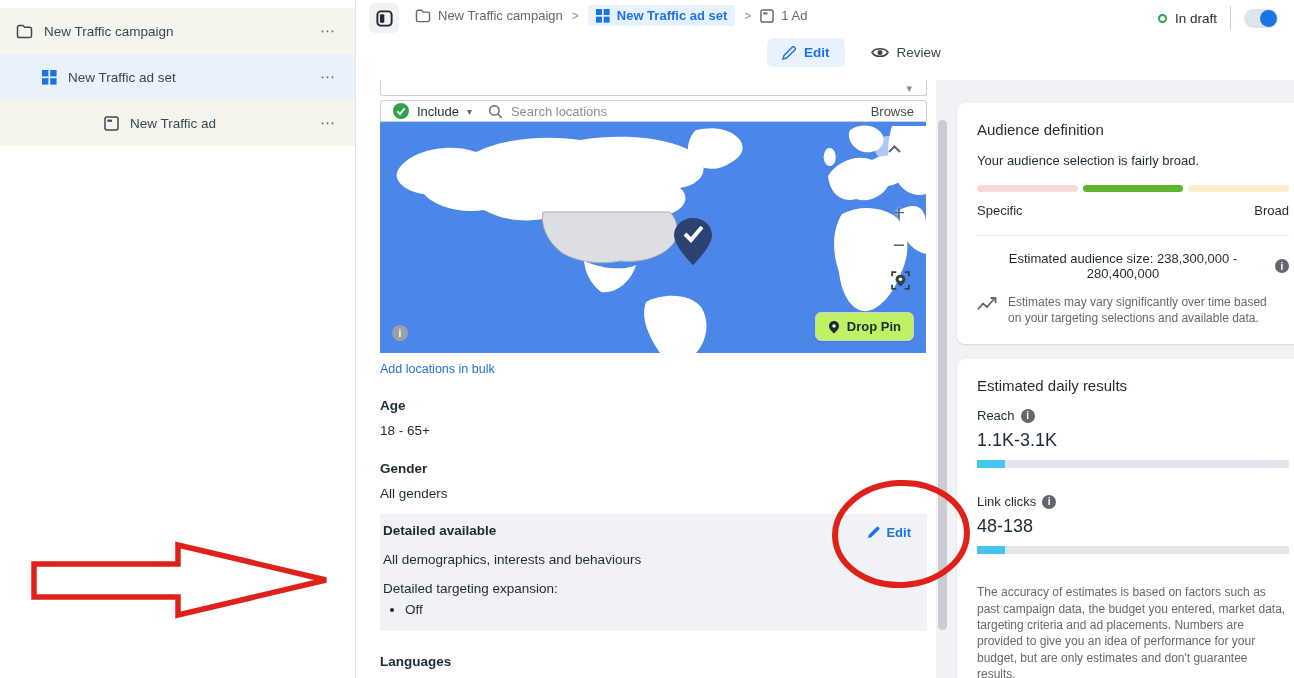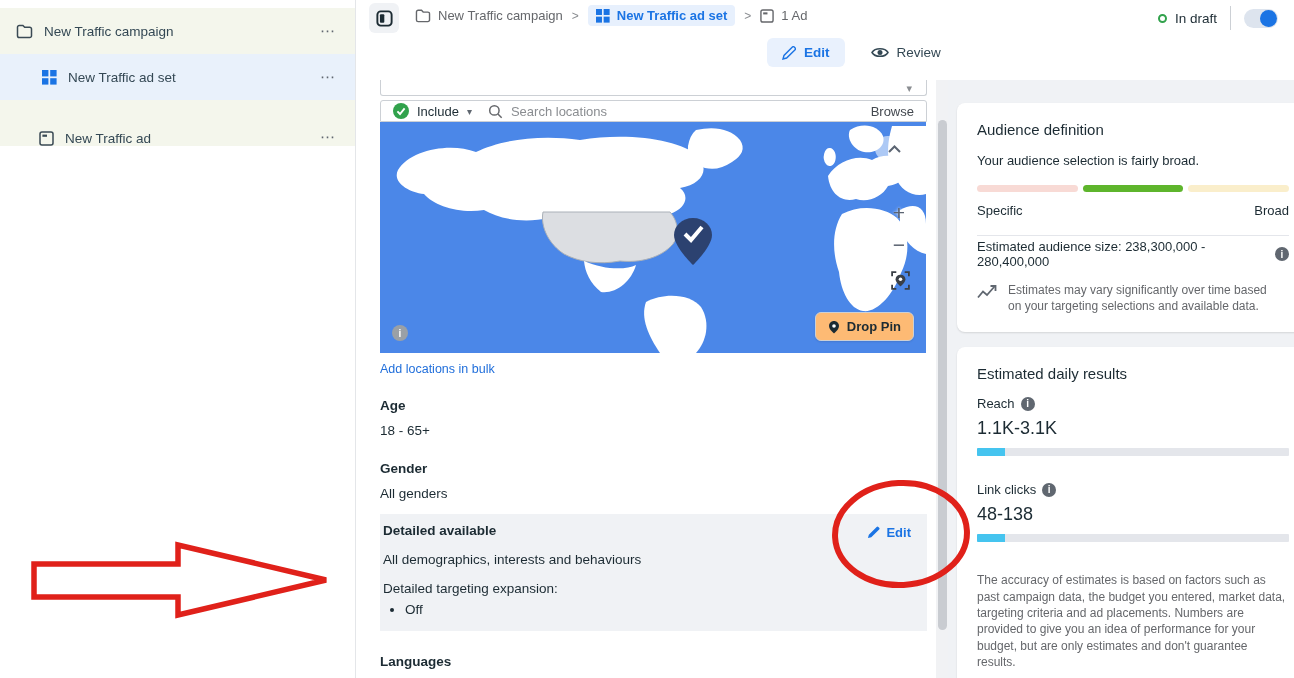--- a/index.html
+++ b/index.html
@@ -8,21 +8,21 @@
   #app { position:relative; width:1294px; height:678px; overflow:hidden; background:#fff; }
 
   
   .sidebar { position:absolute; left:0; top:0; width:356px; height:678px; background:#fff;
     border-right:1px solid #e4e6e9; padding-top:8px; }
   .side-row { position:relative; height:46px; display:flex; align-items:center; font-size:13.5px; color:#344854; }
   .side-row.bg-cream { background:#f4f6ec; }
   .side-row.bg-selected { background:#e9f1fb; }
   .side-row .icon { display:inline-flex; margin-right:11px; }
   .side-row .dots { position:absolute; right:18px; color:#606770; font-size:15px; letter-spacing:2px; cursor:pointer; }
-  .indent-0 { padding-left:16px; } .indent-1 { padding-left:42px; } .indent-2 { padding-left:39px;align-items:flex-end; }
+  .indent-0 { padding-left:16px; } .indent-1 { padding-left:42px; } .indent-2 { padding-left:104px; }
 
   
   .header { position:absolute; left:357px; top:0; width:937px; height:80px; background:#fff; }
   .panel-toggle { position:absolute; left:12px; top:3px; width:30px; height:30px; background:#f0f2f5;
     border-radius:6px; display:flex; align-items:center; justify-content:center; cursor:pointer; }
   .breadcrumb { position:absolute; left:58px; top:5px; display:flex; align-items:center; gap:9px;
     font-size:13px; color:#65676b; white-space:nowrap; }
   .crumb { display:flex; align-items:center; gap:7px; }
   .crumb-sep { color:#8a8d91; font-size:12px; }
   .crumb.selected { background:#e7f0fd; border-radius:4px; padding:3px 8px; color:#1b74e4; font-weight:bold; }
@@ -52,21 +52,21 @@
   .browse { font-size:13px; color:#444950; cursor:pointer; }
 
   .map-wrap { position:relative; width:100%; height:231px; overflow:hidden; }
   .map-chevron { position:absolute; right:14px; top:14px; width:38px; height:25px; background:rgba(255,255,255,.55);
     border-radius:13px; display:flex; align-items:center; justify-content:center; cursor:pointer; }
   .map-zoom { position:absolute; right:22px; color:#5b6472; font-size:21px; line-height:1; cursor:pointer;
     text-shadow:0 0 3px #fff; }
   .zoom-in { top:80px; } .zoom-out { top:112px; }
   .pin-mode { position:absolute; right:16px; top:148px; cursor:pointer; }
   .drop-pin-btn { position:absolute; right:13px; bottom:12px; display:flex; align-items:center; gap:7px;
-    background:#fdba74; border:1px solid #ccd0d5; border-radius:6px; padding:6px 12px; font-size:13px;
+    background:#bef264; border:1px solid #ccd0d5; border-radius:6px; padding:6px 12px; font-size:13px;
     font-weight:bold; color:#1c2b33; cursor:pointer; box-shadow:0 1px 2px rgba(0,0,0,.1); }
   .map-info { position:absolute; left:12px; bottom:12px; width:16px; height:16px; border-radius:50%;
     background:#9aa0a6; color:#fff; font-size:10px; font-weight:bold; display:flex; align-items:center;
     justify-content:center; cursor:pointer; }
 
   .bulk-link { display:inline-block; margin-top:9px; font-size:12.5px; color:#216fdb; cursor:pointer; }
   .sec-h { font-size:13.5px; font-weight:bold; color:#1c2b33; }
   .sec-v { font-size:13.5px; color:#1c2b33; margin-top:10px; }
   .mt-age { margin-top:21px; } .mt-sec { margin-top:23px; }
 
@@ -86,21 +86,21 @@
   .card { width:352px; background:#fff; border-radius:8px; box-shadow:0 1px 2px rgba(0,0,0,.12);
     padding:18px 20px; }
   .card + .card { margin-top:15px; }
   .card-h { font-size:15px; font-weight:normal; color:#1c2b33; }
   .aud-desc { font-size:13px; color:#1c2b33; margin-top:15px; }
   .gauge { display:flex; gap:5px; height:7px; margin-top:17px; }
   .gauge span { flex:1; border-radius:99px; }
   .g-pink { background:#f8dad5; } .g-green { background:#5eb52c; } .g-yellow { background:#faeecb; }
   .scale-row { display:flex; justify-content:space-between; font-size:13px; color:#1c2b33; margin-top:11px; }
   .card-divider { height:1px; background:#e4e6eb; margin-top:17px; }
-  .aud-size { display:flex; align-items:center; gap:6px; margin-top:3px; font-size:13px; color:#1c2b33; }
+  .aud-size { display:flex; align-items:center; gap:6px; margin-top:15px; font-size:13px; color:#1c2b33;text-align:center; }
   .info-i { width:14px; height:14px; min-width:14px; border-radius:50%; background:#606770; color:#fff;
     font-size:10px; font-weight:bold; display:inline-flex; align-items:center; justify-content:center; cursor:pointer; }
   .aud-note { display:flex; gap:9px; margin-top:13px; font-size:12px; color:#65676b; line-height:1.35; padding-right:6px; }
   .aud-note svg { flex:none; margin-top:2px; }
 
   .metric-label { display:flex; align-items:center; gap:6px; font-size:13px; color:#1c2b33; margin-top:14px; }
   .metric-value { font-size:18px; font-weight:normal; color:#1c2b33; margin-top:7px; }
   .bar { height:8px; background:#e4e6eb; border-radius:1px; margin-top:9px; overflow:hidden; }
   .bar i { display:block; height:100%; width:9%; background:#45c4ef; }
   .metric-label.second { margin-top:26px; }

